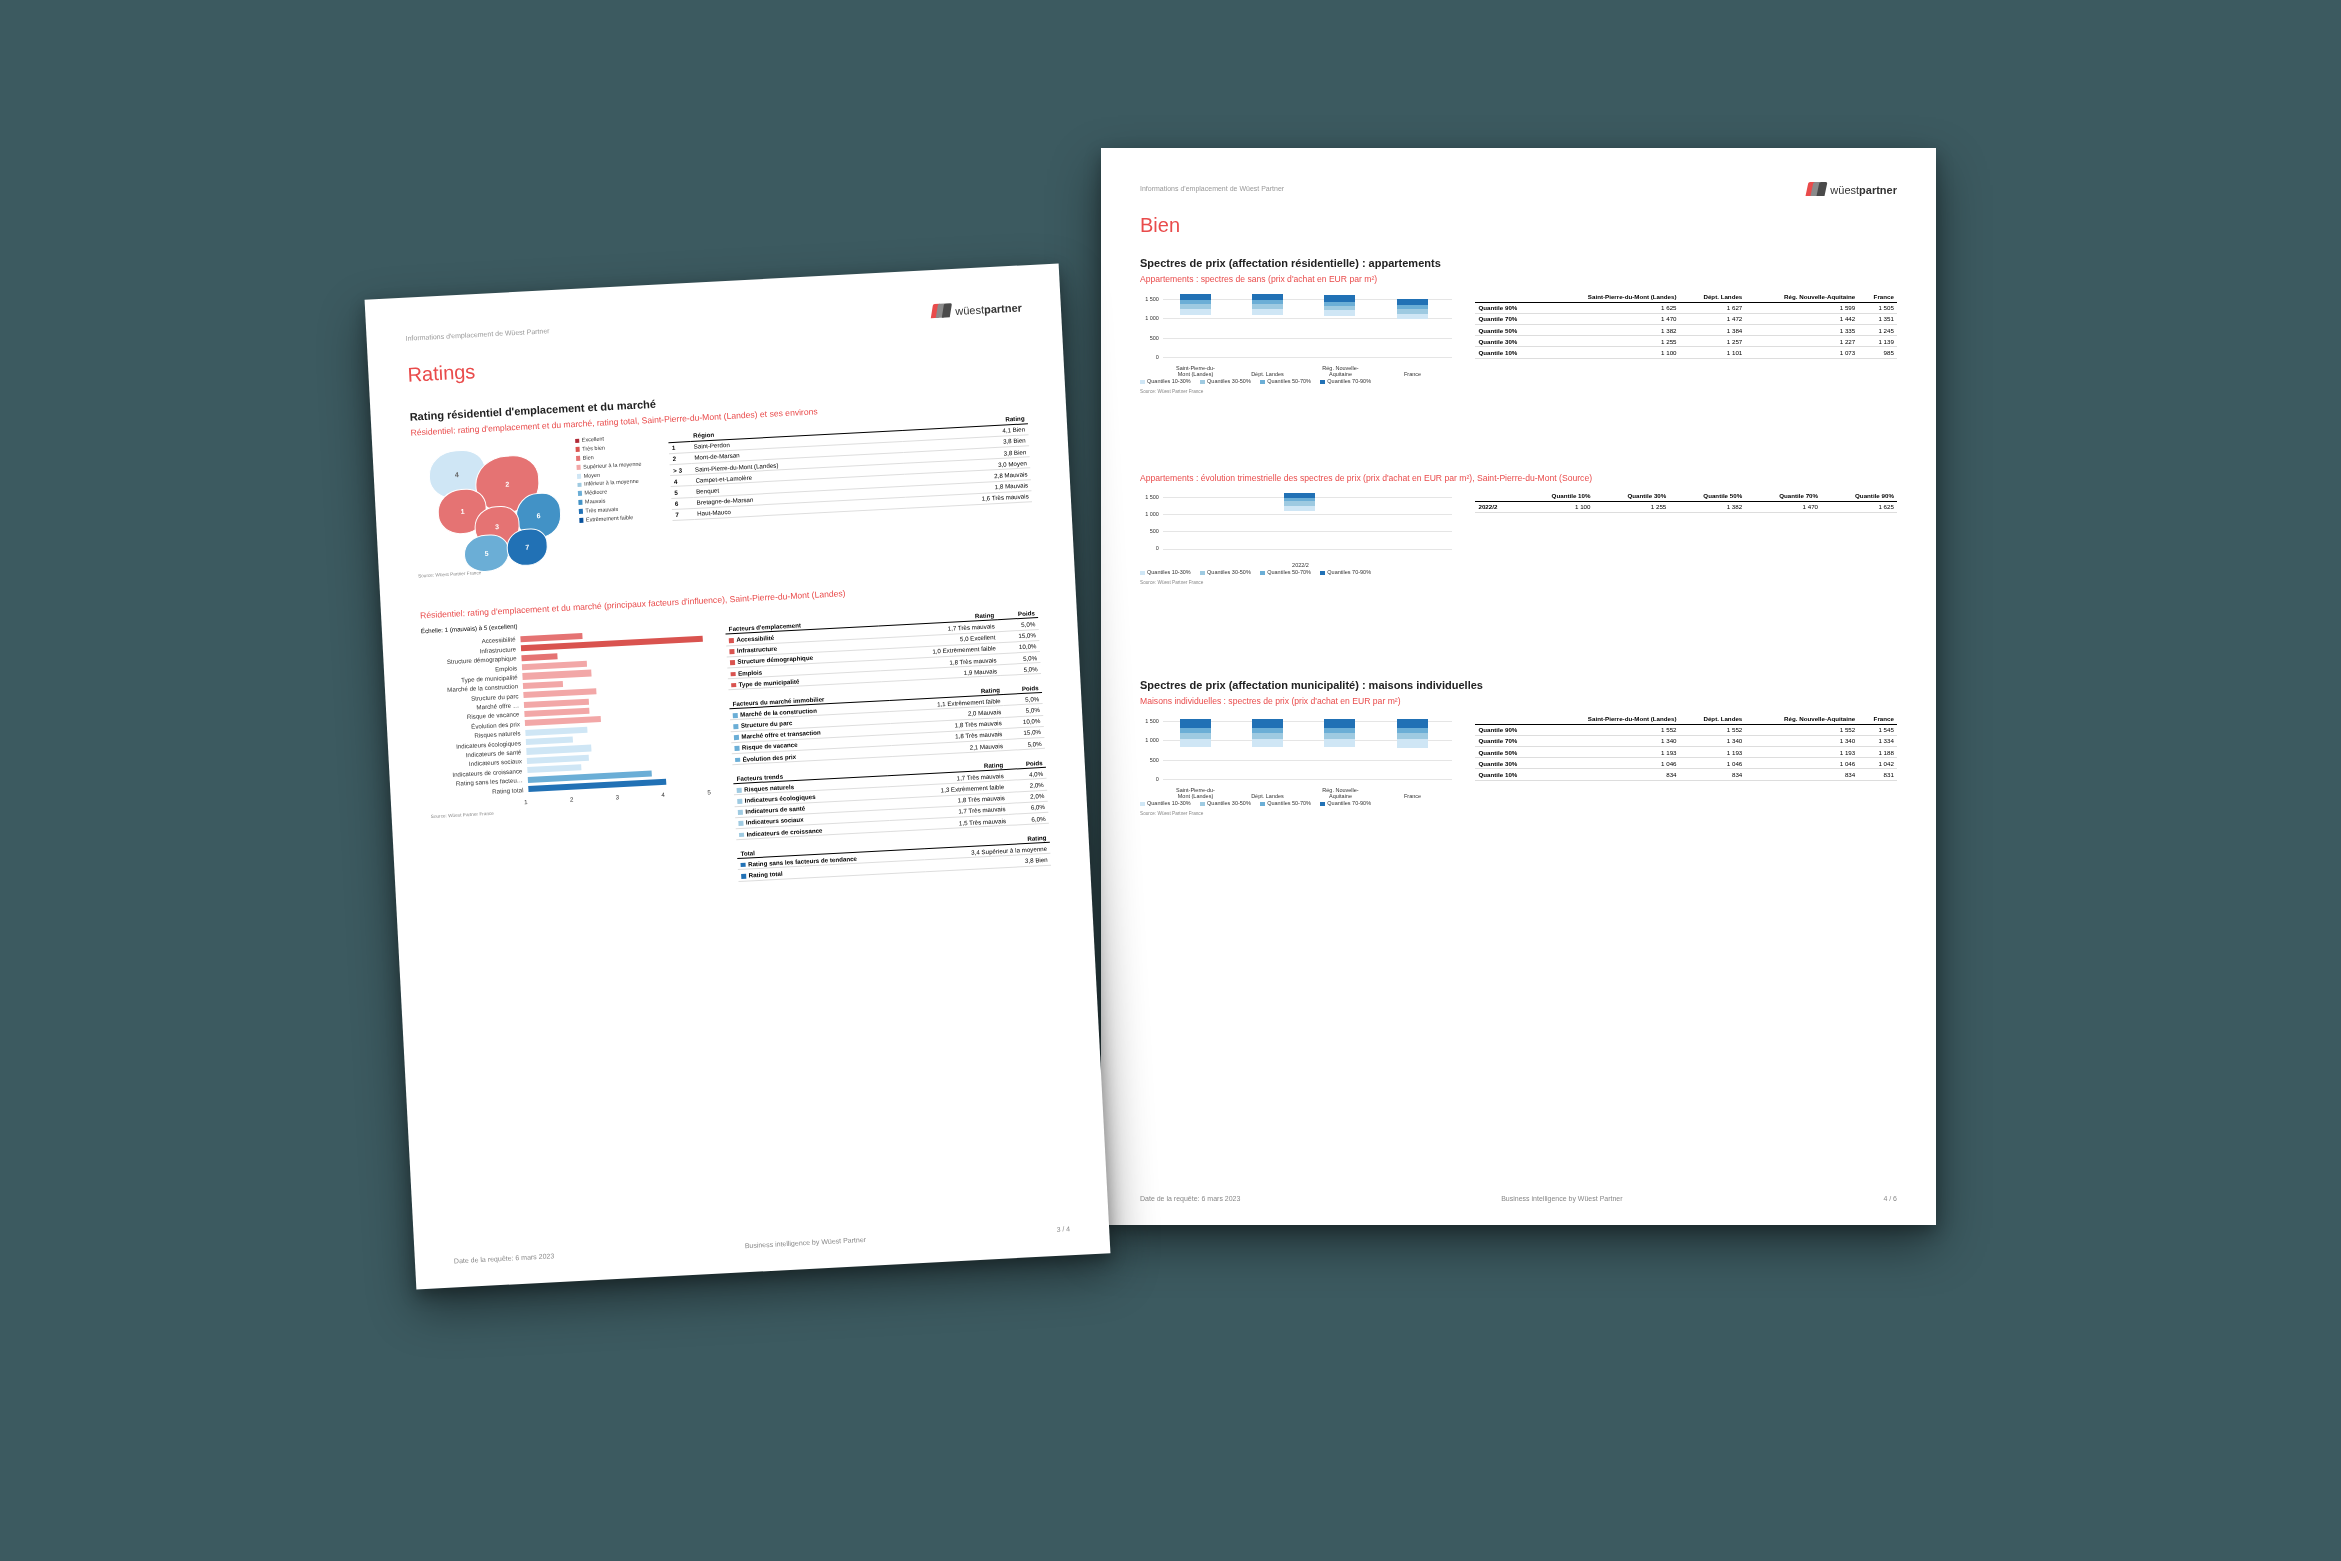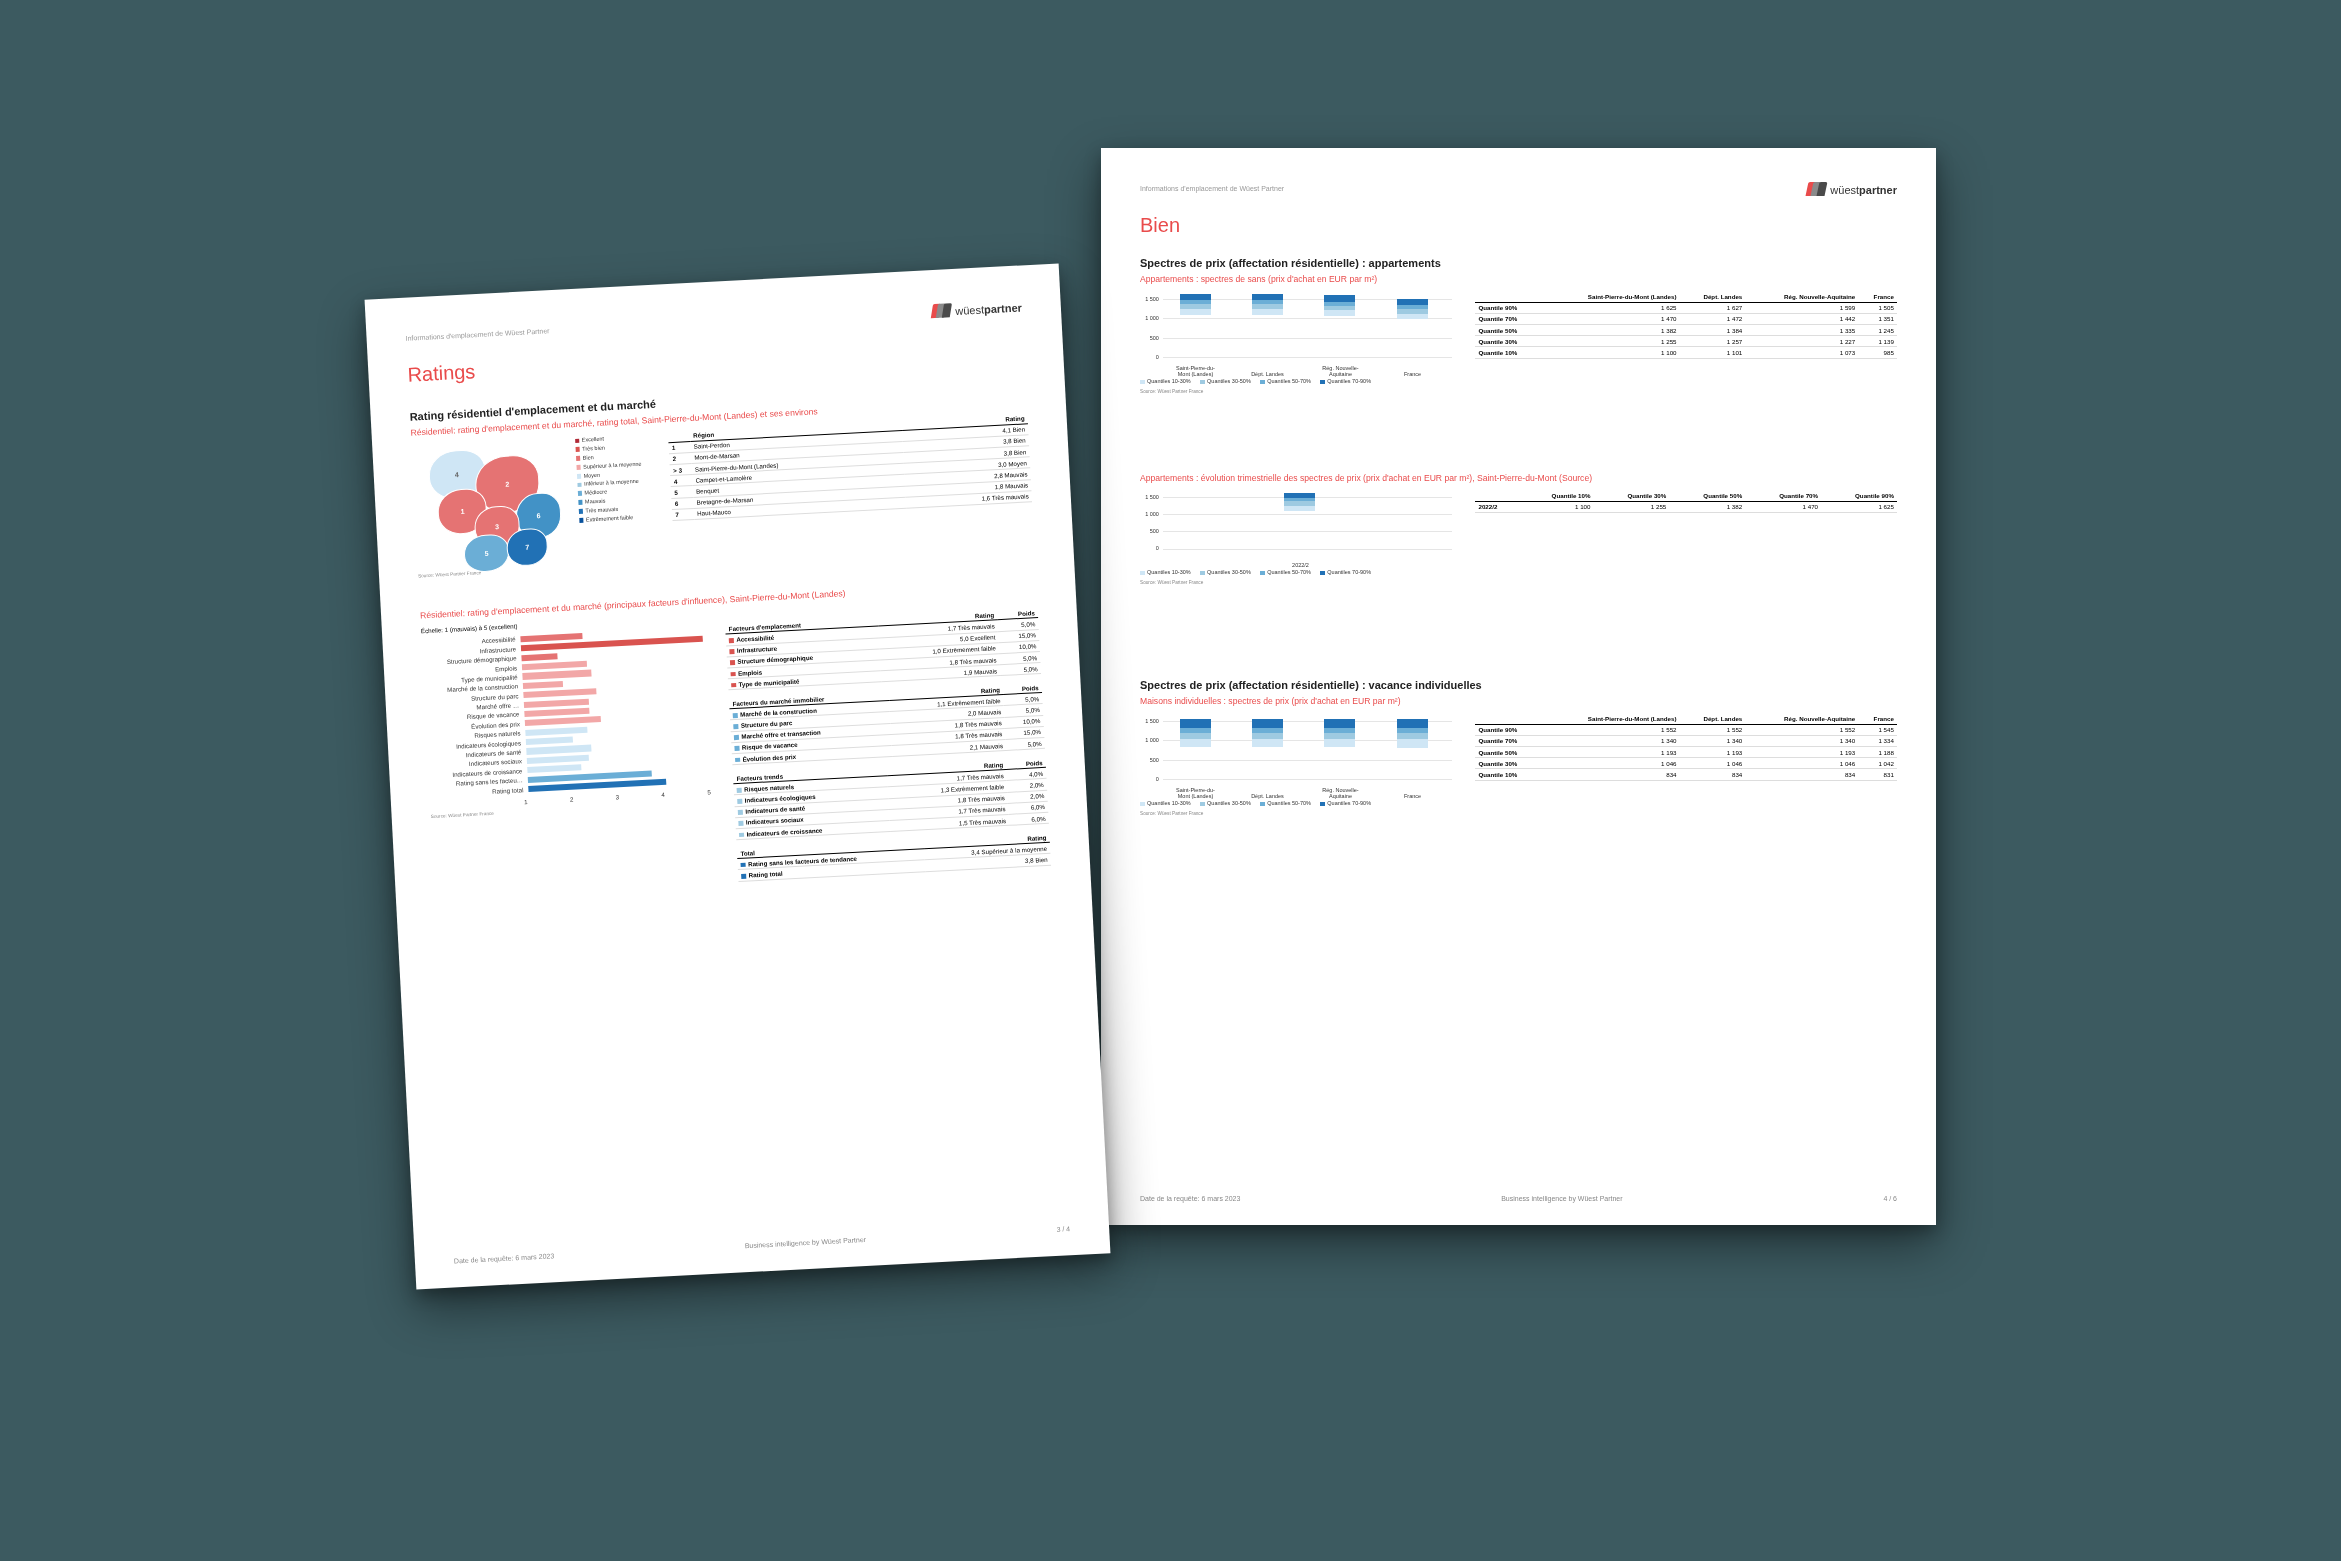--- a/index.html
+++ b/index.html
@@ -200,21 +200,21 @@
                   <td>1 470</td>
                   <td>1 625</td>
                 </tr>
               </tbody>
             </table>
       </div>
     </div>
   </div>
 
   <div class="block" style="top:531px">
-    <h2 class="sec">Spectres de prix (affectation résidentielle) : vacance individuelles</h2>
+    <h2 class="sec">Spectres de prix (affectation municipalité) : maisons individuelles</h2>
     <h3 class="sub">Maisons individuelles : spectres de prix (prix d'achat en EUR par m²)</h3>
     <div style="display:flex;gap:23.4px">
       <div style="width:312px">
         <div class="spectrum" id="specC">
               <div class="sp-grid" style="top:66px"></div>
               <div class="sp-yl" style="top:63px">0</div>
               <div class="sp-grid" style="top:47px"></div>
               <div class="sp-yl" style="top:44px">500</div>
               <div class="sp-grid" style="top:27px"></div>
               <div class="sp-yl" style="top:24px">1 000</div>

